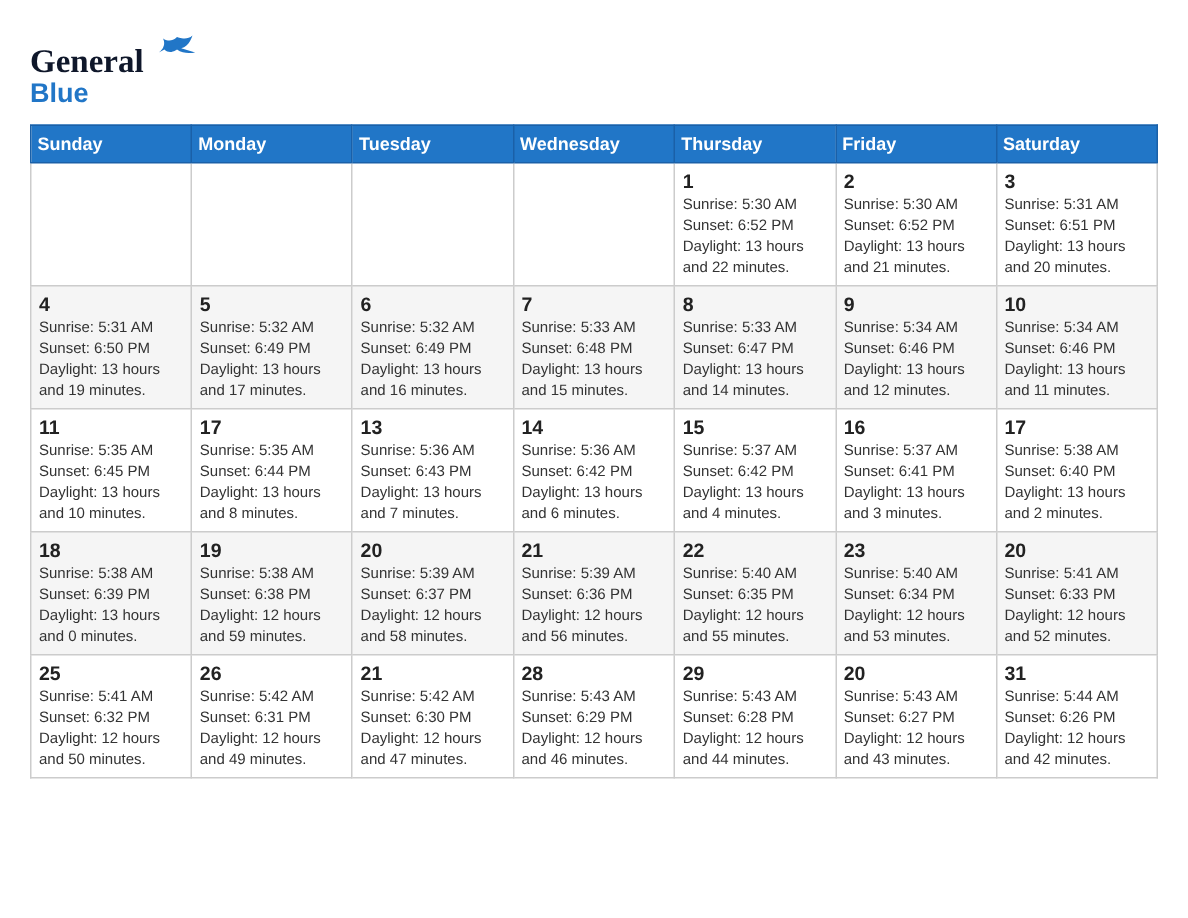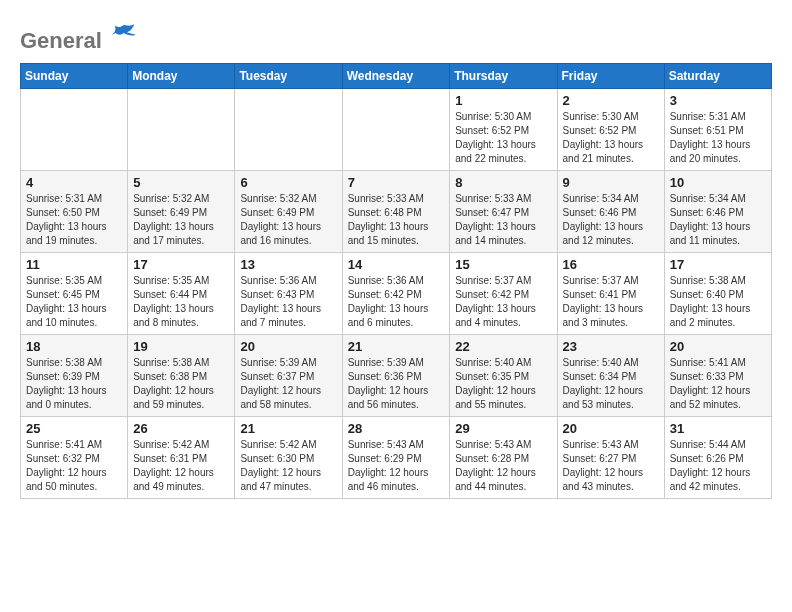--- a/index.html
+++ b/index.html
@@ -20,21 +20,22 @@
       display: flex;
       align-items: center;
     }
     .logo-text {
       font-size: 22px;
       font-weight: bold;
       color: #1a3a5c;
       line-height: 1.1;
     }
     .logo-text span {
-      color: #737373;
+      color: #0f172a;
+      font-family: Liberation Serif, serif;
     }
     .logo-bird {
       width: 28px;
       height: 28px;
       margin-left: 2px;
     }
     .title-block {
       text-align: right;
     }
     .month-year {
@@ -95,20 +96,21 @@
   <div class="logo">
     <div>
       <div style="display:flex;align-items:center;">
         <div class="logo-text">
           <span>General</span>
           <svg class="logo-bird" viewBox="0 0 30 30">
             <path d="M 15 5 C 15 5 22 8 26 4 C 26 4 24 12 18 13 L 28 16 C 28 16 20 18 15 14 C 15 14 10 18 6 14 L 2 16 C 2 16 8 12 5 6 C 5 6 10 10 15 5 Z" fill="#2176c7"></path>
           </svg>
         </div>
       </div>
+      <div class="logo-text" style="color:#2176c7;font-size:18px;">Blue</div>
     </div>
   </div>
   <div class="title-block">
   </div>
 </div>
 
 <table>
   <thead>
     <tr>
     <th>Sunday</th>

